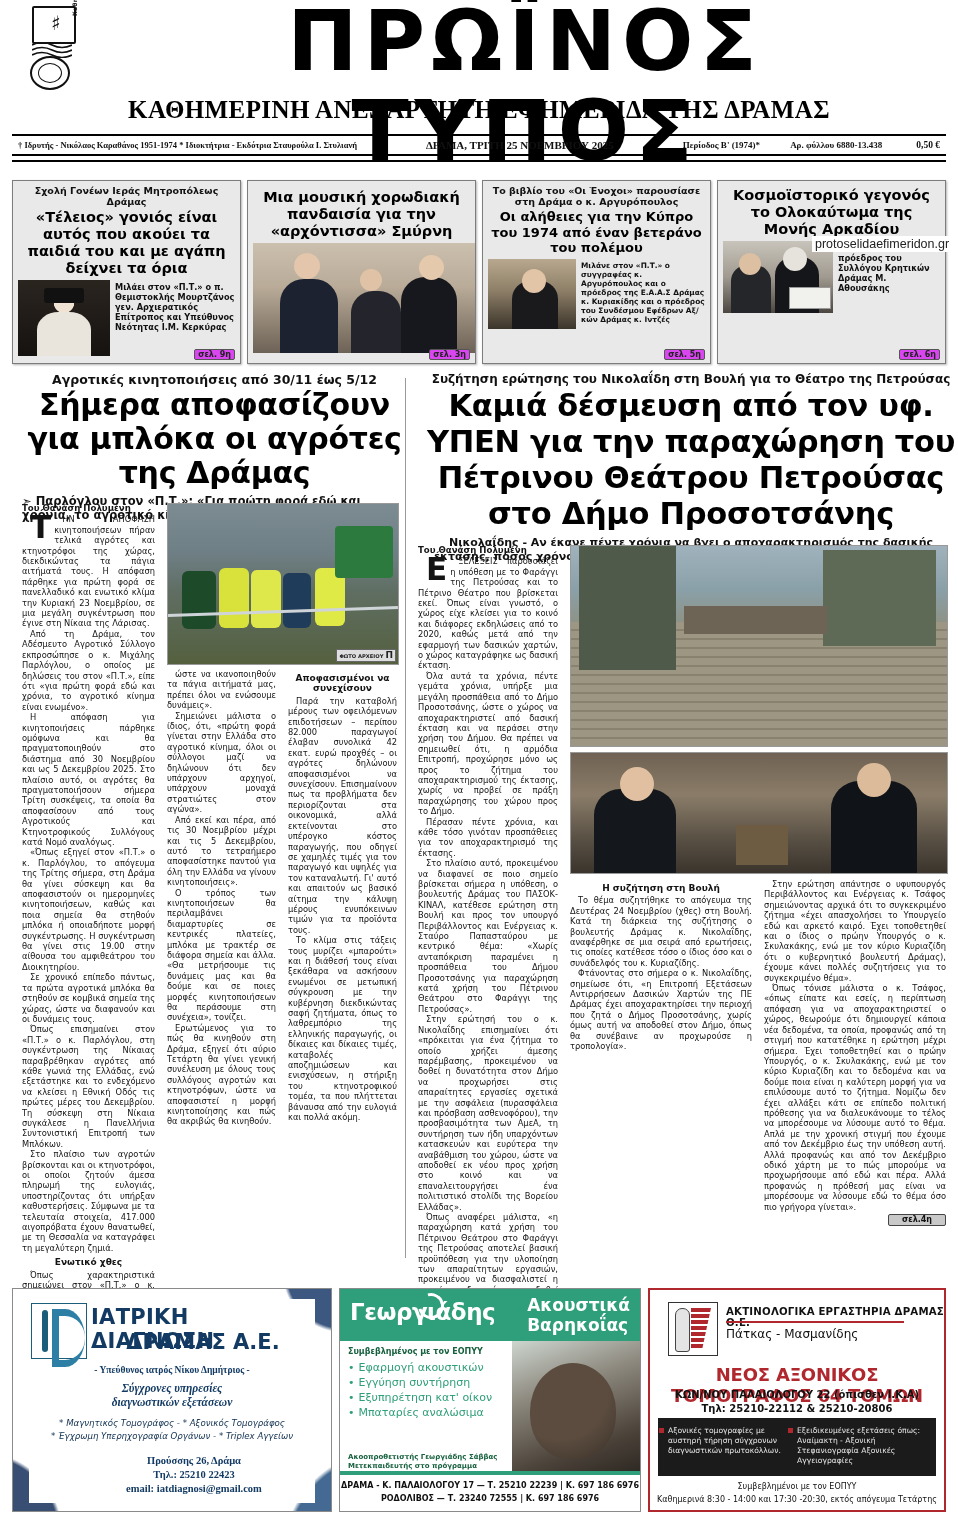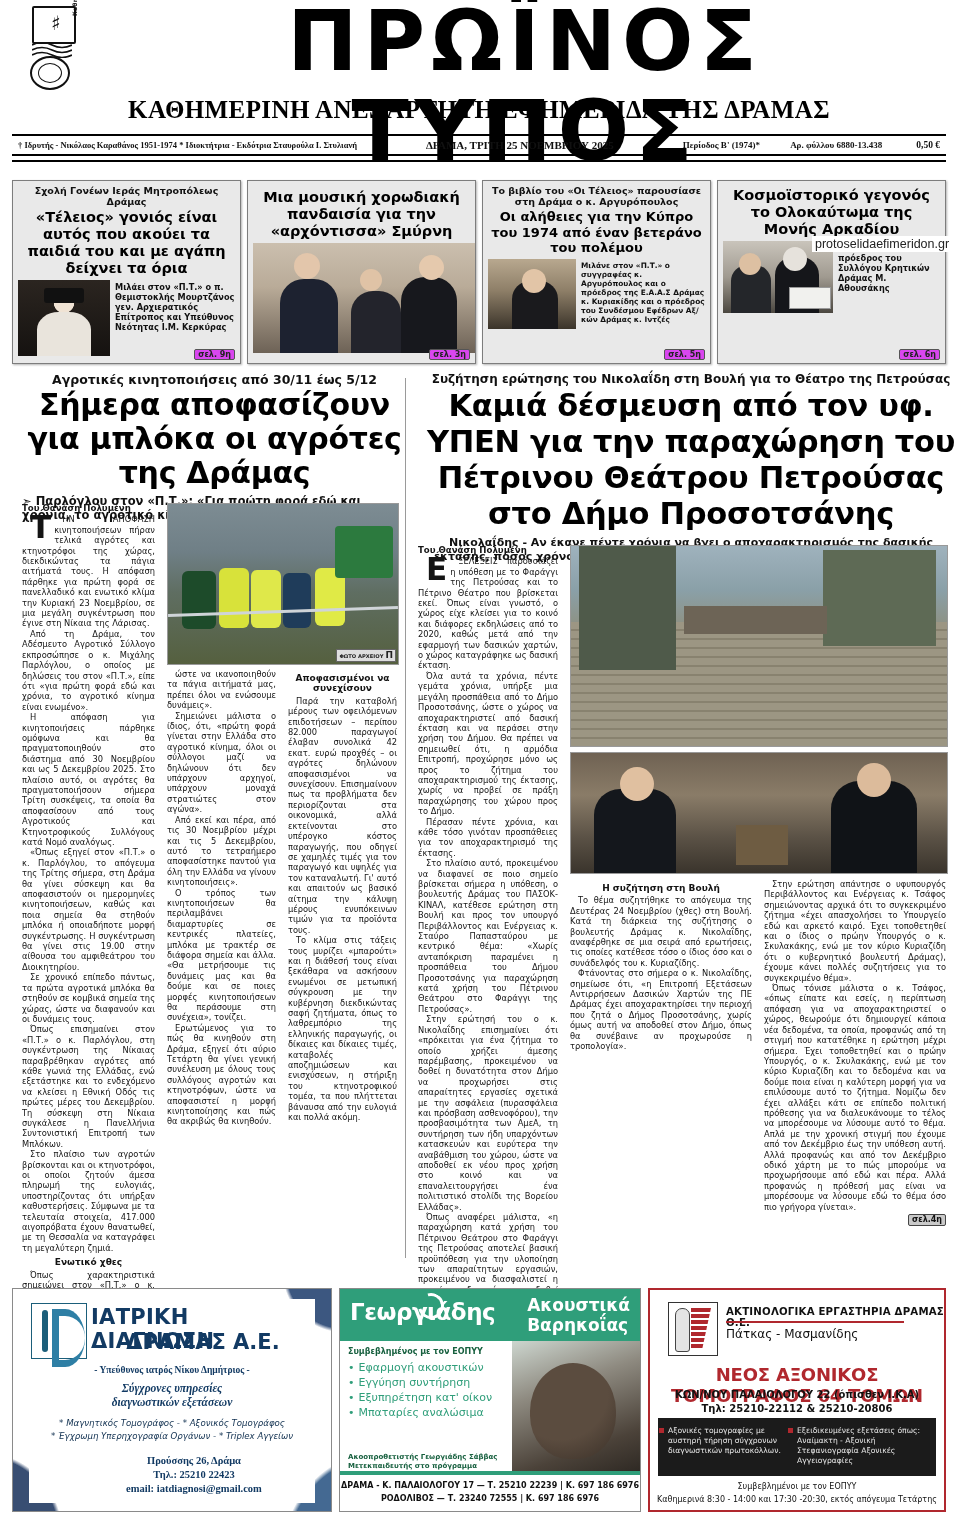--- a/index.html
+++ b/index.html
@@ -85,21 +85,21 @@
   .art-photo{position:relative;overflow:hidden;border:1px solid #999;}
   .ph-protest{background:linear-gradient(180deg,#7d8c93 0%,#6f7f86 30%,#5f6e62 55%,#55603f 100%);}
   .ph-theatre{background:linear-gradient(180deg,#9fb2bd 0%,#8aa0a8 22%,#8f8d79 45%,#7e7a63 70%,#6b6855 100%);}
   .ph-parliament{background:linear-gradient(180deg,#6f6253 0%,#8a7c68 35%,#5b5246 70%,#3a342c 100%);}
 
   .photocredit{position:absolute;right:2px;bottom:2px;background:#dedede;border:1px solid #666;
     font-size:5.2px;font-weight:bold;line-height:6px;padding:1px 2px;color:#222;display:flex;gap:2px;align-items:center;}
   .pc-logo{font-size:9px;font-weight:bold;line-height:9px;}
 
   .page-ref{display:inline-block;background:#c9c9c9;border:1px solid #444;border-radius:2px;
-    font-size:8px;font-weight:bold;padding:0 3px;color:#111;}
+    font-size:8px;font-weight:bold;padding:0 13px;color:#111;}
 
   
   .ads{position:absolute;left:12px;top:1288px;width:934px;height:224px;display:flex;gap:7px;}
   .ad{position:relative;overflow:hidden;background:#fff;}
   .ad1{flex:0 0 318px;border:1px solid #8a8a8a;}
   .ad2{flex:0 0 300px;border:1px solid #8a8a8a;}
   .ad3{flex:1 1 auto;border:2px solid #b0282e;}
 
   
   .ad1-swoosh{position:absolute;inset:0;background:
@@ -215,21 +215,21 @@
         <div style="position:absolute;left:18%;top:10px;width:26px;height:26px;border-radius:50%;background:#e3c6ab;"></div>
         <div style="position:absolute;left:43%;bottom:0;width:50px;height:62px;background:#23242c;border-radius:22px 22px 0 0;"></div>
         <div style="position:absolute;left:47%;top:26px;width:22px;height:22px;border-radius:50%;background:#e0c3a6;"></div>
         <div style="position:absolute;right:10%;bottom:0;width:56px;height:76px;background:#17181d;border-radius:24px 24px 0 0;"></div>
         <div style="position:absolute;right:16%;top:12px;width:25px;height:25px;border-radius:50%;background:#e5c9ad;"></div>
       </div>
       <div class="t-page">σελ. 3η</div>
     </div>
 
     <div class="teaser">
-      <div class="t-kicker">Το βιβλίο του «Οι Τέλειος» παρουσίασε στη Δράμα ο κ. Αργυρόπουλος</div>
+      <div class="t-kicker">Το βιβλίο του «Οι Ένοχοι» παρουσίασε στη Δράμα ο κ. Αργυρόπουλος</div>
       <div class="t-head small">Οι αλήθειες για την Κύπρο του 1974 από έναν βετεράνο του πολέμου</div>
       <div class="t-body">
         <div class="t-photo" style="width:88px;height:70px;">
           <div class="ph ph-author"></div>
           <div style="position:absolute;left:24px;bottom:0;width:46px;height:48px;background:#1a1a1d;border-radius:18px 18px 0 0;"></div>
           <div style="position:absolute;left:34px;top:10px;width:24px;height:24px;border-radius:50%;background:#e2c5a7;"></div>
         </div>
         <div class="t-caption" style="font-size:7.4px;line-height:9px;">Μιλάνε στον «Π.Τ.» ο συγγραφέας κ. Αργυρόπουλος και ο πρόεδρος της Ε.Α.Α.Σ Δράμας κ. Κυριακίδης και ο πρόεδρος του Συνδέσμου Εφέδρων Αξ/κών Δράμας κ. Ιντζές</div>
       </div>
       <div class="t-page">σελ. 5η</div>

